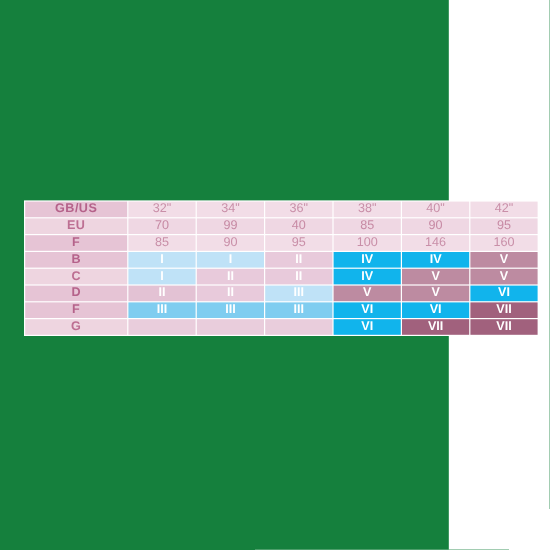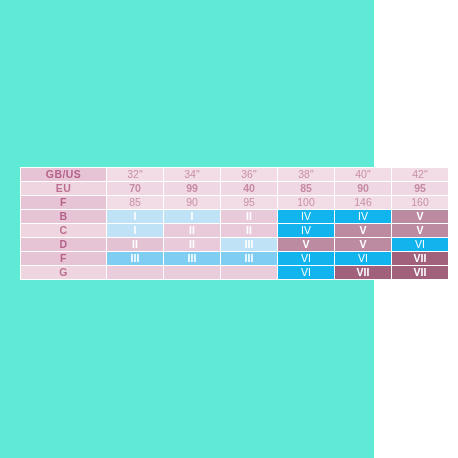--- a/index.html
+++ b/index.html
@@ -12,21 +12,21 @@
     height: 458px;
     background: #ffffff;
     font-family: "Liberation Sans", sans-serif;
     overflow: hidden;
   }
 
   #screen {
     position: relative;
     width: 374px;
     height: 458px;
-    background: #5eead4;
+    background: #15803d;
   }
 
   #chart-wrap {
     position: absolute;
     left: 20px;
     top: 167px;
     width: 423px;
   }
 
   table.size-table {
@@ -74,39 +74,39 @@
   
   .head-a {
     background: #f2dde7;
     color: #c98fa8;
     font-weight: normal;
     font-size: 11px;
   }
   .head-b {
     background: #efd7e3;
     color: #c78aa4;
-    font-weight: bold;
+    font-weight: normal;
     font-size: 11px;
   }
 
   
   .pale-blue {
     background: #bfe2f7;
     color: #ffffff;
     font-weight: bold;
   }
   .mid-blue {
     background: #7fcdf0;
     color: #ffffff;
     font-weight: bold;
   }
   .bright-blue {
     background: #11b4ec;
     color: #ffffff;
-    font-weight: normal;
+    font-weight: bold;
     margin-top: 32px;
   }
   .pink {
     background: #e8cadb;
     color: #ffffff;
     font-weight: bold;
   }
   .pink-dark {
     background: #e3c2d4;
     color: #ffffff;

